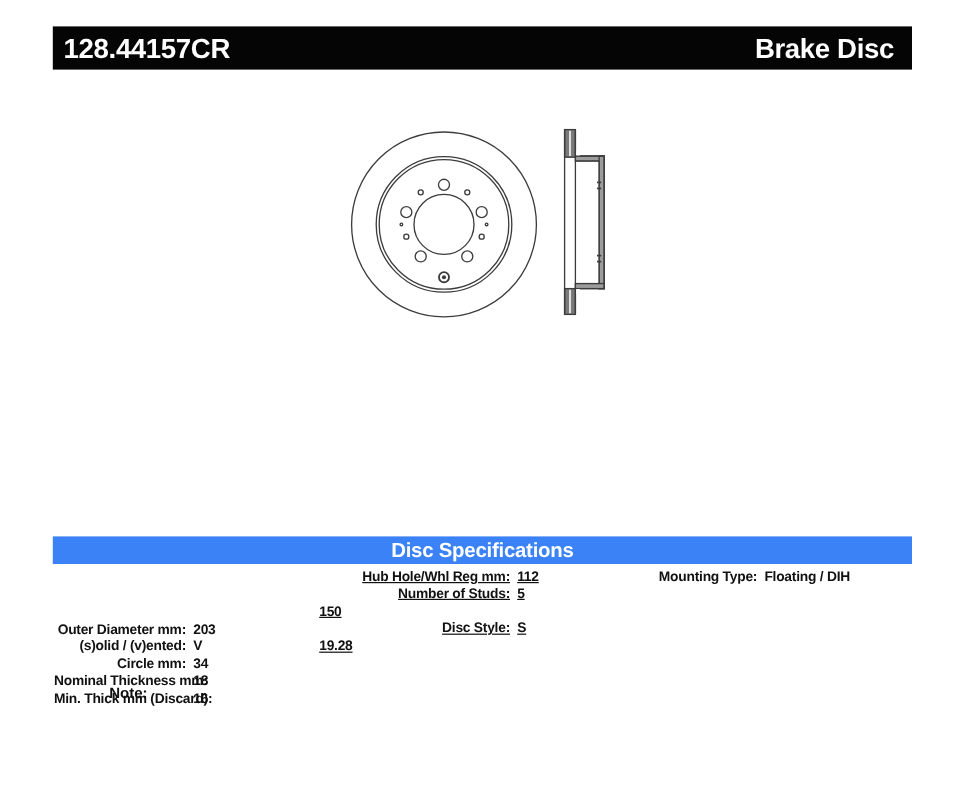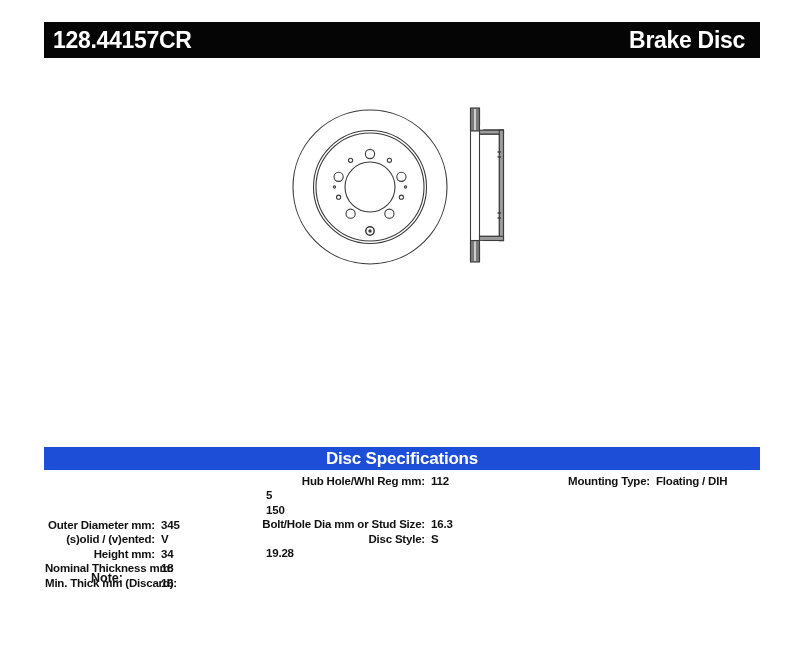--- a/index.html
+++ b/index.html
@@ -31,21 +31,21 @@
   .drawing-wrap {
     position: absolute;
     left: 270px; top: 95px;
     width: 260px; height: 180px;
   }
   
   .spec-title-bar {
     position: absolute;
     left: 44px; top: 447px;
     width: 716px; height: 23px;
-    background: #1d4ed8;
+    background: #3b82f6;
     color: #ffffff;
     display: flex;
     align-items: center;
     justify-content: center;
     font-weight: bold;
     font-size: 17px;
     letter-spacing: -0.2px;
   }
   .spec-col {
     position: absolute;
@@ -57,23 +57,23 @@
   }
   .spec-col .spec-row {
     display: flex;
     line-height: 14.4px;
     white-space: nowrap;
   }
   .spec-col .lbl { display: inline-block; text-align: right; }
   .spec-col .val { margin-left: 6px; }
   #spec-col-left  { left: 45px; margin-top: 44px; }
   #spec-col-left  .lbl { width: 110px; }
-  #spec-col-mid   { left: 260px; }
+  #spec-col-mid   { left: 260px; text-decoration: underline; }
   #spec-col-mid   .lbl { width: 165px; }
-  #spec-col-right { left: 520px; }
+  #spec-col-right { left: 501px; }
   #spec-col-right .lbl { width: 130px; }
   
   .note-label {
     position: absolute;
     left: 91px; top: 571px;
     font-size: 12.5px;
     font-weight: bold;
     color: #111111;
   }
 </style>
@@ -146,54 +146,51 @@
     </svg>
   </div>
 
   <div class="spec-title-bar">
     <span>Disc Specifications</span>
   </div>
 
   <div class="spec-col" id="spec-col-left">
     <div class="spec-row">
       <span class="lbl">Outer Diameter mm:</span>
-      <span class="val">345</span>
+      <span class="val">203</span>
     </div>
     <div class="spec-row">
       <span class="lbl">(s)olid / (v)ented:</span>
       <span class="val">V</span>
     </div>
     <div class="spec-row">
-      <span class="lbl">Height mm:</span>
+      <span class="lbl">Circle mm:</span>
       <span class="val">34</span>
     </div>
     <div class="spec-row">
       <span class="lbl">Nominal Thickness mm:</span>
       <span class="val">18</span>
     </div>
     <div class="spec-row">
       <span class="lbl">Min. Thick mm (Discard):</span>
       <span class="val">16</span>
     </div>
   </div>
 
   <div class="spec-col" id="spec-col-mid">
     <div class="spec-row">
       <span class="lbl">Hub Hole/Whl Reg mm:</span>
       <span class="val">112</span>
     </div>
     <div class="spec-row">
+      <span class="lbl">Number of Studs:</span>
       <span class="val">5</span>
     </div>
     <div class="spec-row">
       <span class="val">150</span>
-    </div>
-    <div class="spec-row">
-      <span class="lbl">Bolt/Hole Dia mm or Stud Size:</span>
-      <span class="val">16.3</span>
     </div>
     <div class="spec-row">
       <span class="lbl">Disc Style:</span>
       <span class="val">S</span>
     </div>
     <div class="spec-row">
       <span class="val">19.28</span>
     </div>
   </div>
 

